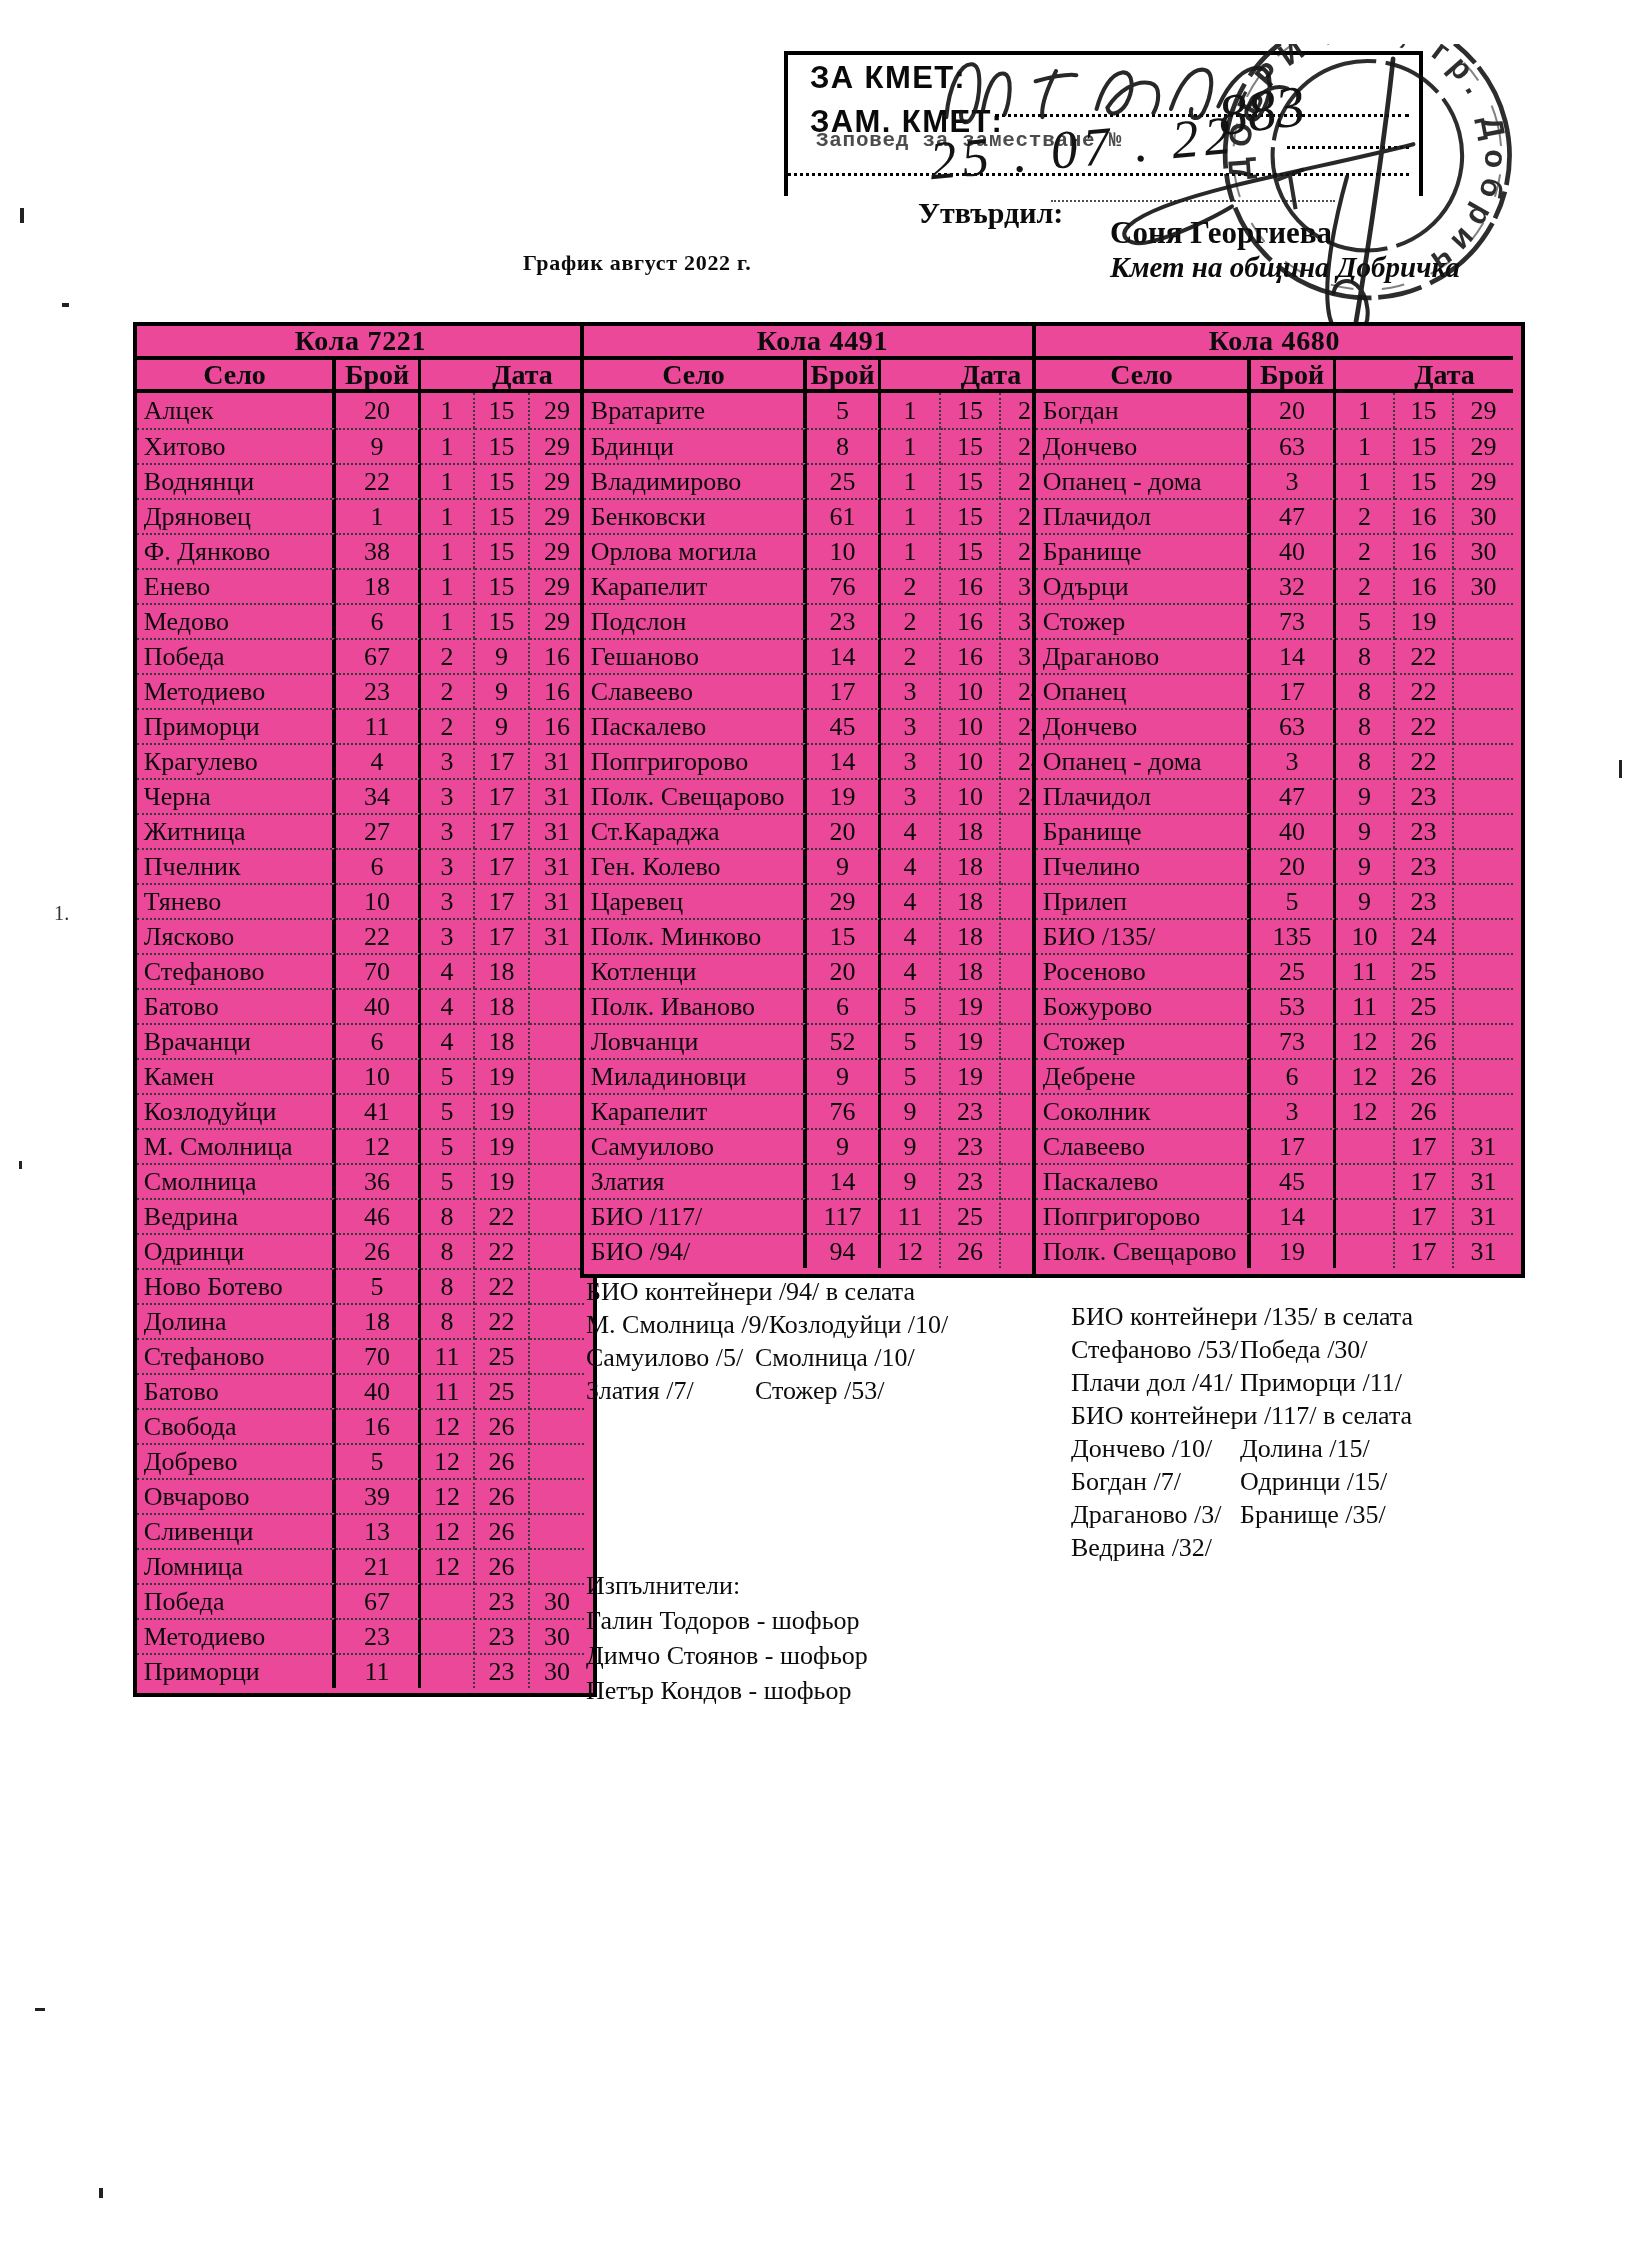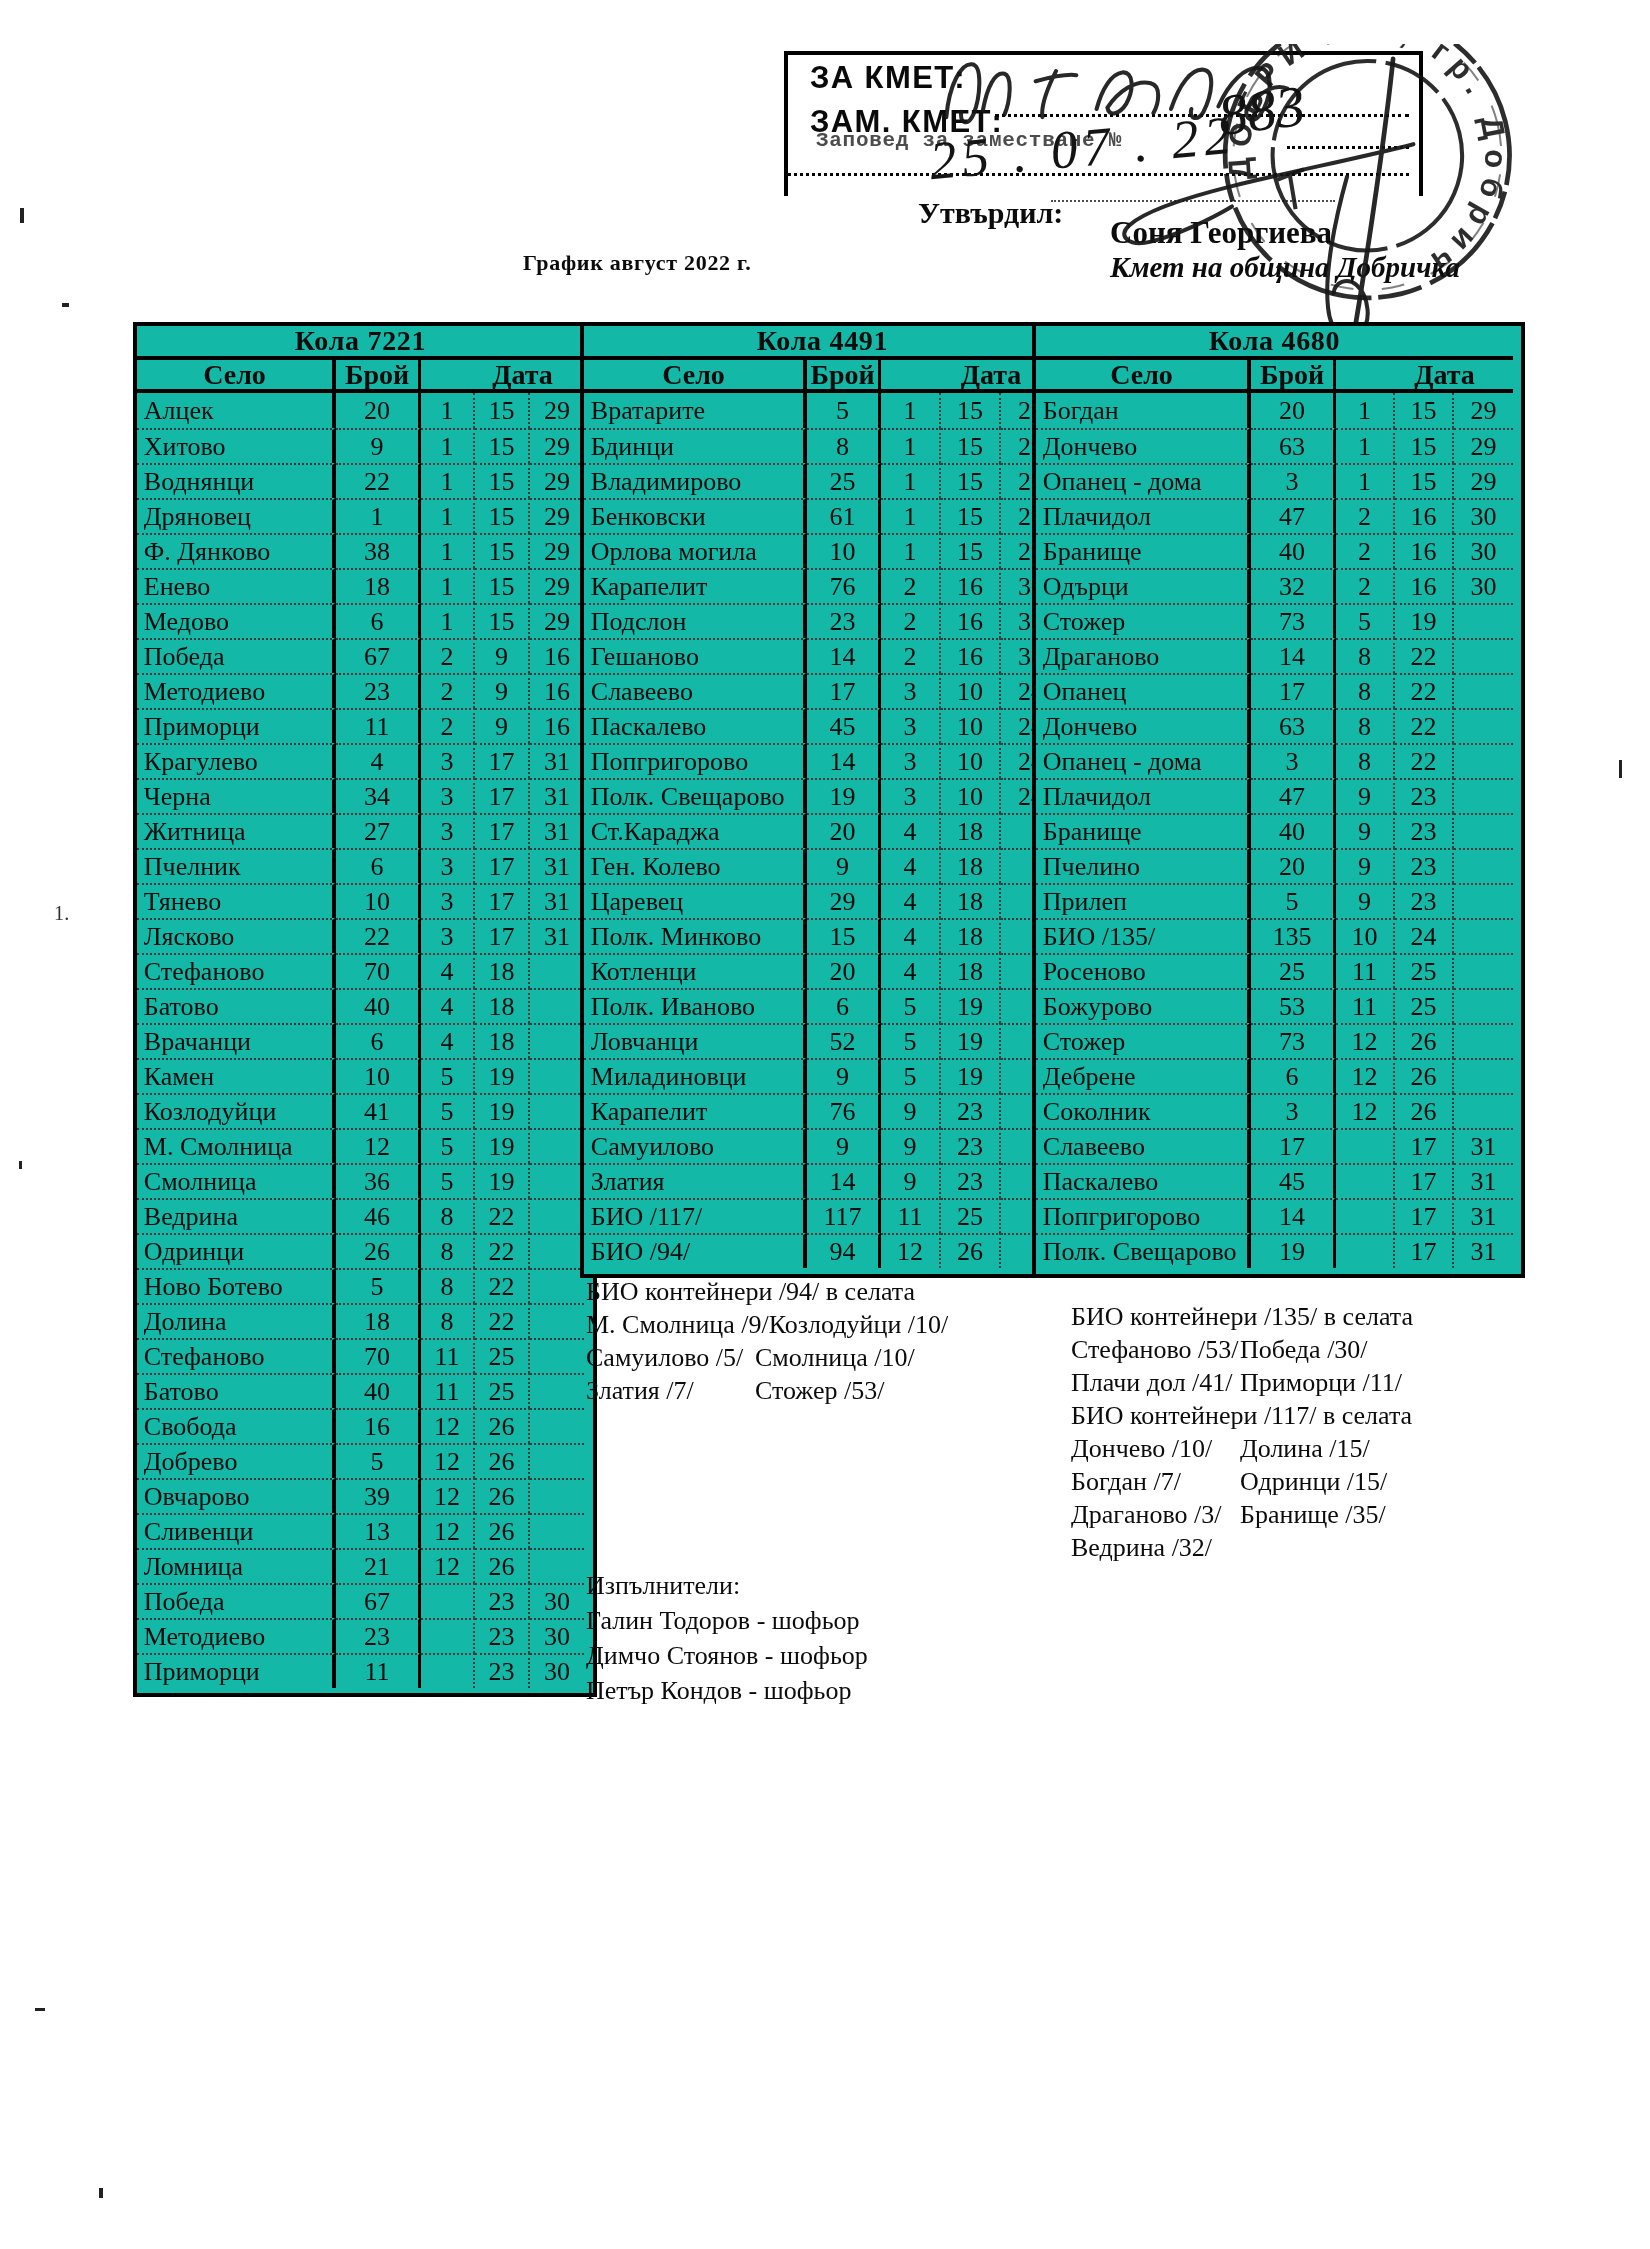--- a/index.html
+++ b/index.html
@@ -20,21 +20,21 @@
   .dot3{left:788px;top:129px;width:621px;}
   .dot4{left:1051px;top:156px;width:284px;border-bottom:2.7px dotted #222;opacity:.8;}
   .hw{position:absolute;font-family:"Liberation Serif",serif;font-style:italic;color:#141414;}
   .hw-num{left:1218px;top:32.5px;font-size:58px;transform:rotate(-7deg);}
   .hw-date{left:929px;top:73px;font-size:54px;transform:rotate(-5deg);letter-spacing:5.4px;}
   .utvardil{position:absolute;left:918px;top:152px;font-weight:bold;font-size:30px;}
   .approver{position:absolute;left:1110px;top:171px;font-weight:bold;font-size:31px;}
   .approver-title{position:absolute;left:1110px;top:207px;font-weight:bold;font-style:italic;font-size:29px;}
   .doc-title{position:absolute;left:523px;top:206px;font-weight:bold;font-size:22px;letter-spacing:0.7px;}
   
-  .sec{position:absolute;display:grid;border:4.1px solid #000;background:#14b8a6;
+  .sec{position:absolute;display:grid;border:4.1px solid #000;background:#ec4899;
        grid-template-rows:34px 33px;grid-auto-rows:35px;}
   .s1{left:133px;top:278px;width:456px;grid-template-columns:199px 85px 54px 55px 54px;height:1367px;}
   .s2{left:580px;top:278px;width:485px;grid-template-columns:223px 74px 60px 60px 60px;height:948px;}
   .s3{left:1032px;top:278px;width:485px;grid-template-columns:215px 85px 59px 59px 59px;height:948px;}
   .t-title{grid-column:1/-1;border-bottom:4.1px solid #000;display:flex;align-items:center;
     justify-content:center;font-weight:bold;font-size:28px;letter-spacing:0.7px;}
   .t-sub,.rows,.row{display:contents;}
   .sh{border-bottom:4.1px solid #000;display:flex;align-items:center;justify-content:center;
     font-weight:bold;font-size:28px;}
   .sh.name{border-right:4.7px solid #000;}

